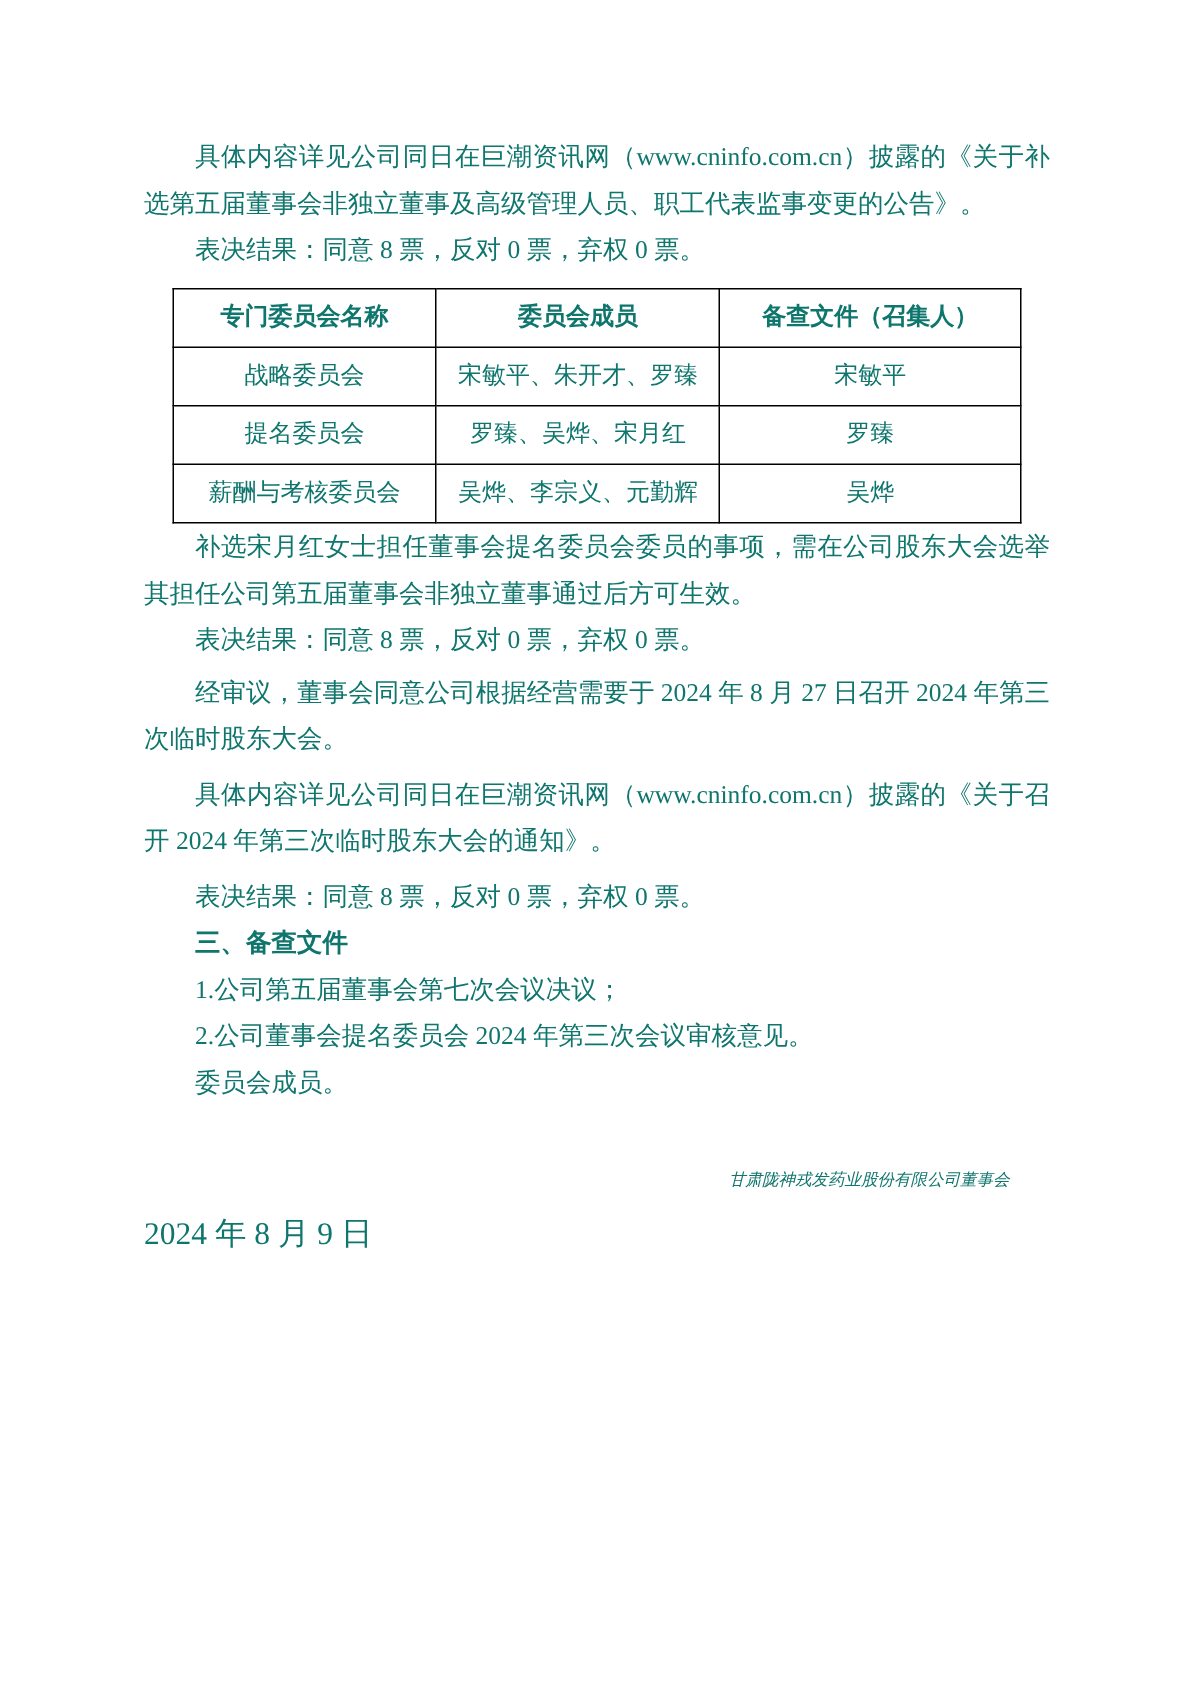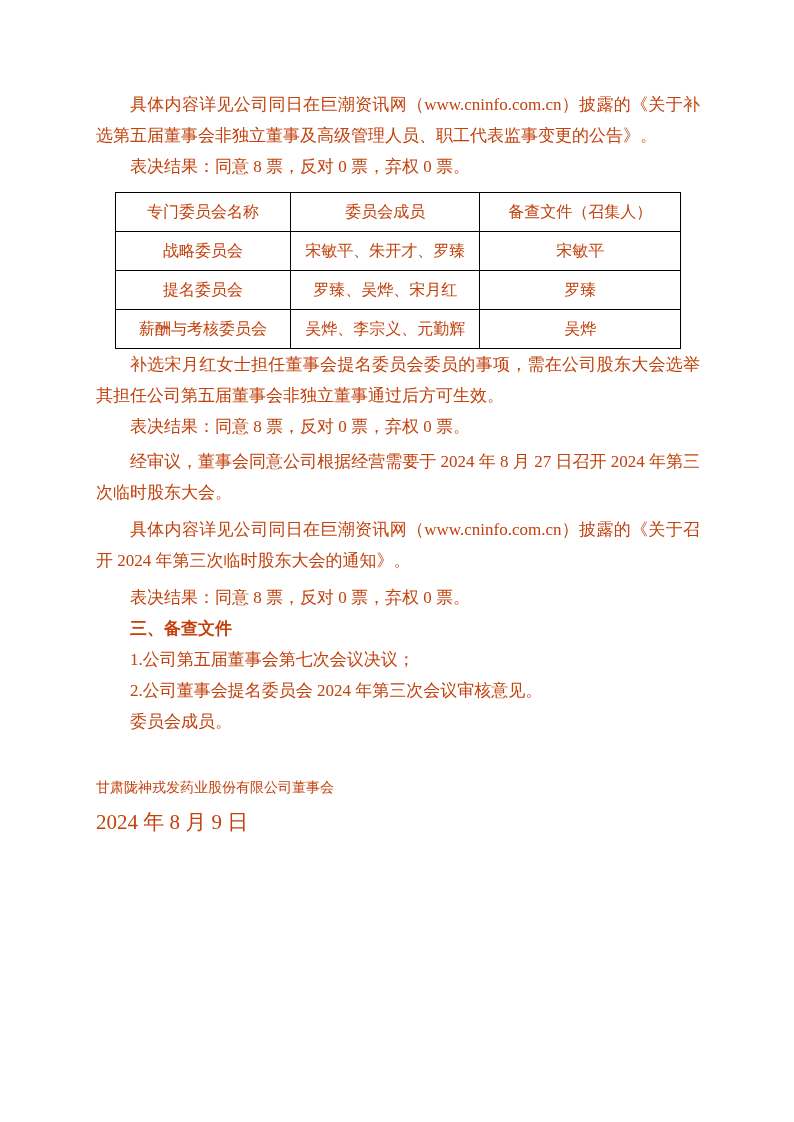--- a/index.html
+++ b/index.html
@@ -6,21 +6,21 @@
     margin: 0;
     padding: 0;
     background: #ffffff;
   }
   .page {
     position: relative;
     width: 794px;
     height: 1122px;
     margin: 0 auto;
     background: #ffffff;
-    color: #c2410c;
+    color: #0f766e;
     font-family: "Liberation Serif", "DejaVu Serif", serif;
     box-sizing: border-box;
     padding: 89px 94px 0 96px;
     overflow: hidden;
   }
   .para {
     margin: 0;
     font-size: 17px;
     line-height: 31px;
     text-align: justify;
@@ -47,31 +47,33 @@
     border: 1px solid #000000;
     height: 38px;
     text-align: center;
     vertical-align: middle;
     font-size: 16px;
     line-height: 20px;
     padding: 0 4px;
     font-weight: normal;
   }
   .committee-table th {
-    font-weight: normal;
+    font-weight: bold;
     margin-top: 42px;
   }
   .col-name  { width: 31%; }
   .col-members { width: 33.5%; }
   .col-chair { width: 35.5%; }
   .signature-company {
     margin: 35px 0 0 0;
-    font-size: 14px;
+    font-size: 11px;
     line-height: 31px;
+    text-align: right;
     padding-right: 27px;
+    font-style: italic;
   }
   .signature-date {
     margin: 4px 0 0 0;
     font-size: 21px;
     line-height: 31px;
     padding-right: 95px;
   }
 </style>
 </head>
 <body>

